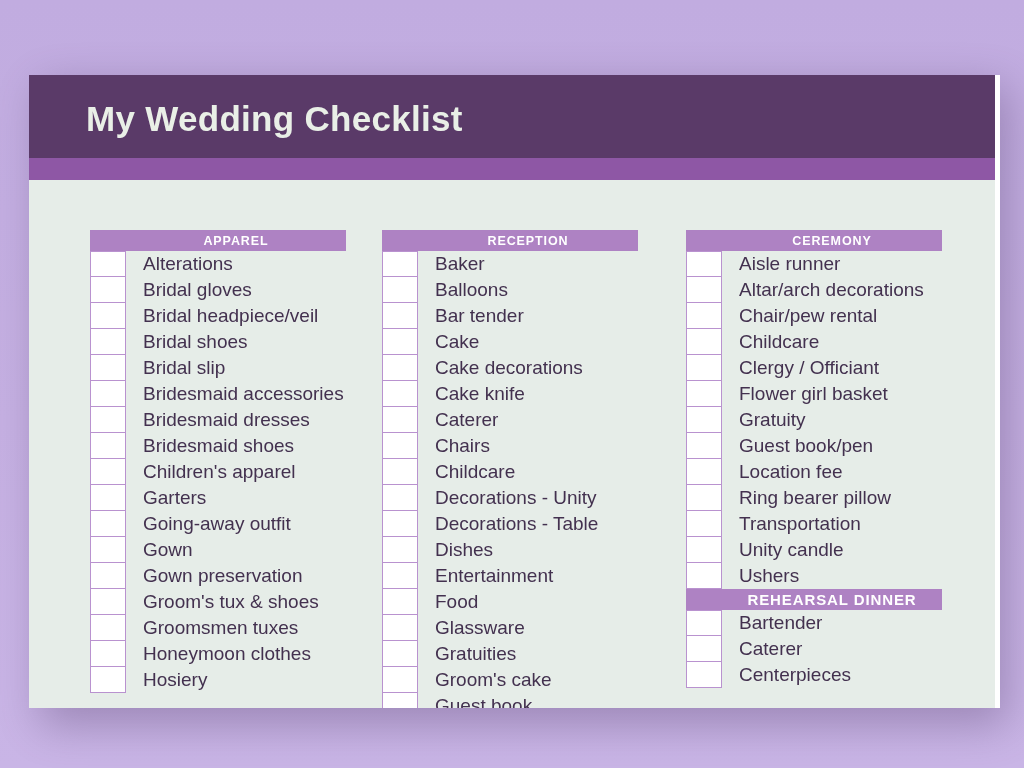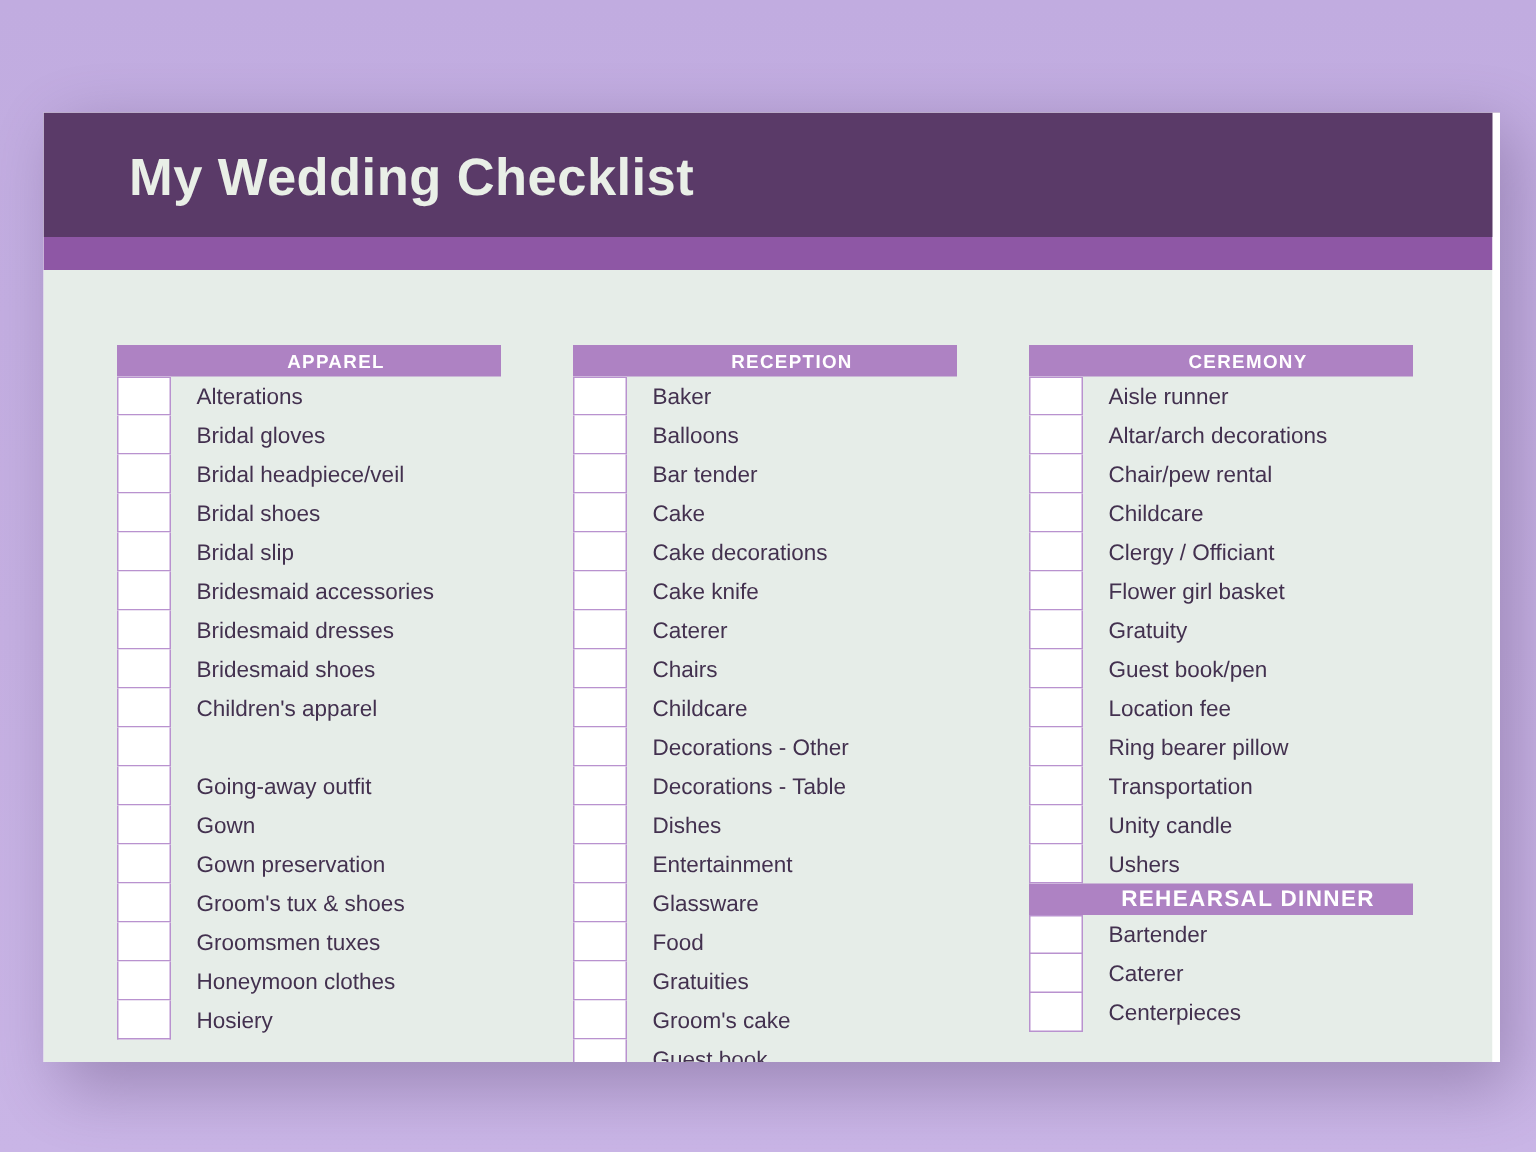--- a/index.html
+++ b/index.html
@@ -84,21 +84,21 @@
     background: #e6ede8;
     overflow: hidden;
   }
 
   
   .column {
     position: absolute;
     top: 50px;
     width: 256px;
   }
-  #col-apparel  { left: 49px; }
+  #col-apparel  { left: 61px; }
   #col-reception{ left: 353px; }
   #col-ceremony { left: 657px; }
 
   .section-header {
     height: 21px;
     background: #ae82c3;
     display: flex;
     align-items: center;
     overflow: hidden;
   }
@@ -132,21 +132,21 @@
   }
   .row:first-of-type .checkbox,
   .row.first-after-header .checkbox {
     border-top-width: 1px;
   }
   .label {
     flex: 1 1 auto;
     padding-left: 17px;
     display: flex;
     align-items: center;
-    font-size: 15px;
+    font-size: 19px;
     color: #43314f;
     white-space: nowrap;
     overflow: hidden;
   }
 
   
   .row.subheader {
     height: 21px;
     background: #ae82c3;
     align-items: center;
@@ -229,20 +229,21 @@
             <div class="row">
               <div class="checkbox"></div>
               <div class="label">Bridesmaid shoes</div>
             </div>
             <div class="row">
               <div class="checkbox"></div>
               <div class="label">Children's apparel</div>
             </div>
             <div class="row">
               <div class="checkbox"></div>
+              <div class="label">Garters</div>
             </div>
             <div class="row">
               <div class="checkbox"></div>
               <div class="label">Going-away outfit</div>
             </div>
             <div class="row">
               <div class="checkbox"></div>
               <div class="label">Gown</div>
             </div>
             <div class="row">
@@ -305,41 +306,41 @@
             <div class="row">
               <div class="checkbox"></div>
               <div class="label">Chairs</div>
             </div>
             <div class="row">
               <div class="checkbox"></div>
               <div class="label">Childcare</div>
             </div>
             <div class="row">
               <div class="checkbox"></div>
-              <div class="label">Decorations - Other</div>
+              <div class="label">Decorations - Unity</div>
             </div>
             <div class="row">
               <div class="checkbox"></div>
               <div class="label">Decorations - Table</div>
             </div>
             <div class="row">
               <div class="checkbox"></div>
               <div class="label">Dishes</div>
             </div>
             <div class="row">
               <div class="checkbox"></div>
               <div class="label">Entertainment</div>
             </div>
             <div class="row">
               <div class="checkbox"></div>
+              <div class="label">Food</div>
+            </div>
+            <div class="row">
+              <div class="checkbox"></div>
               <div class="label">Glassware</div>
-            </div>
-            <div class="row">
-              <div class="checkbox"></div>
-              <div class="label">Food</div>
             </div>
             <div class="row">
               <div class="checkbox"></div>
               <div class="label">Gratuities</div>
             </div>
             <div class="row">
               <div class="checkbox"></div>
               <div class="label">Groom's cake</div>
             </div>
             <div class="row">

